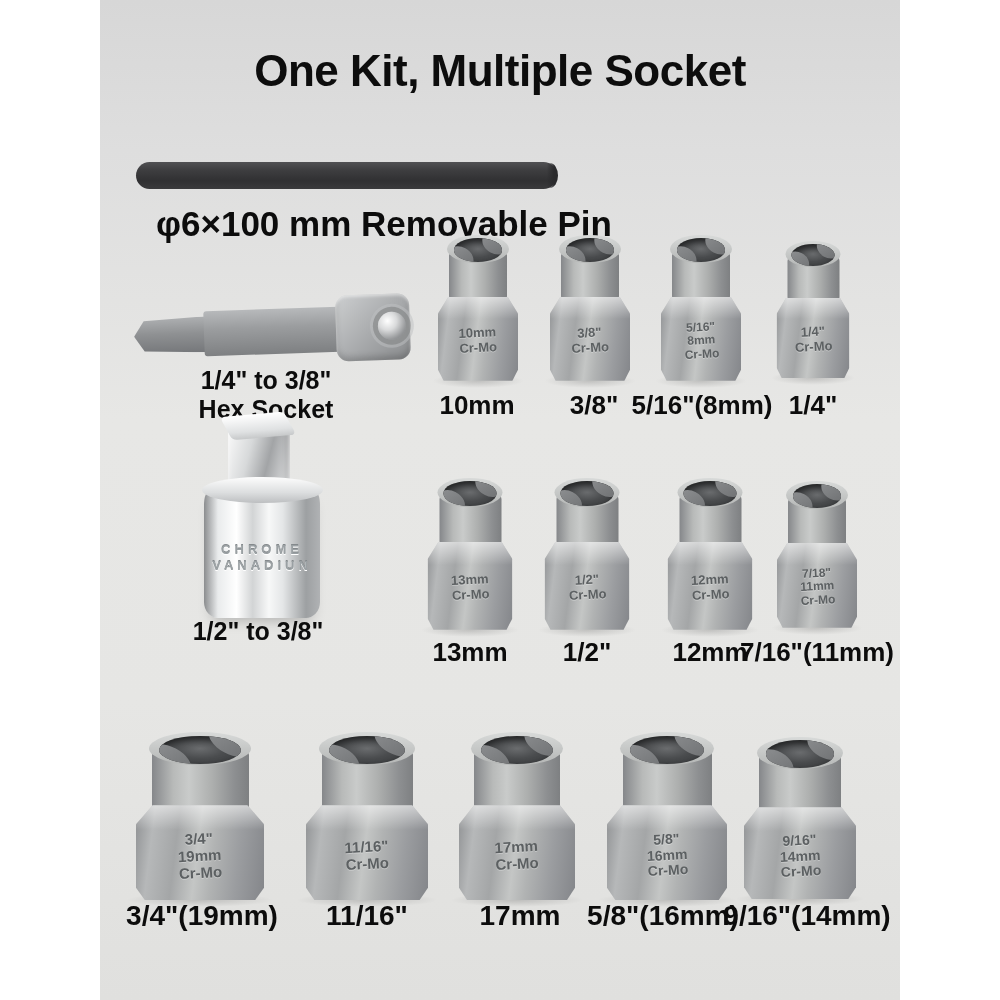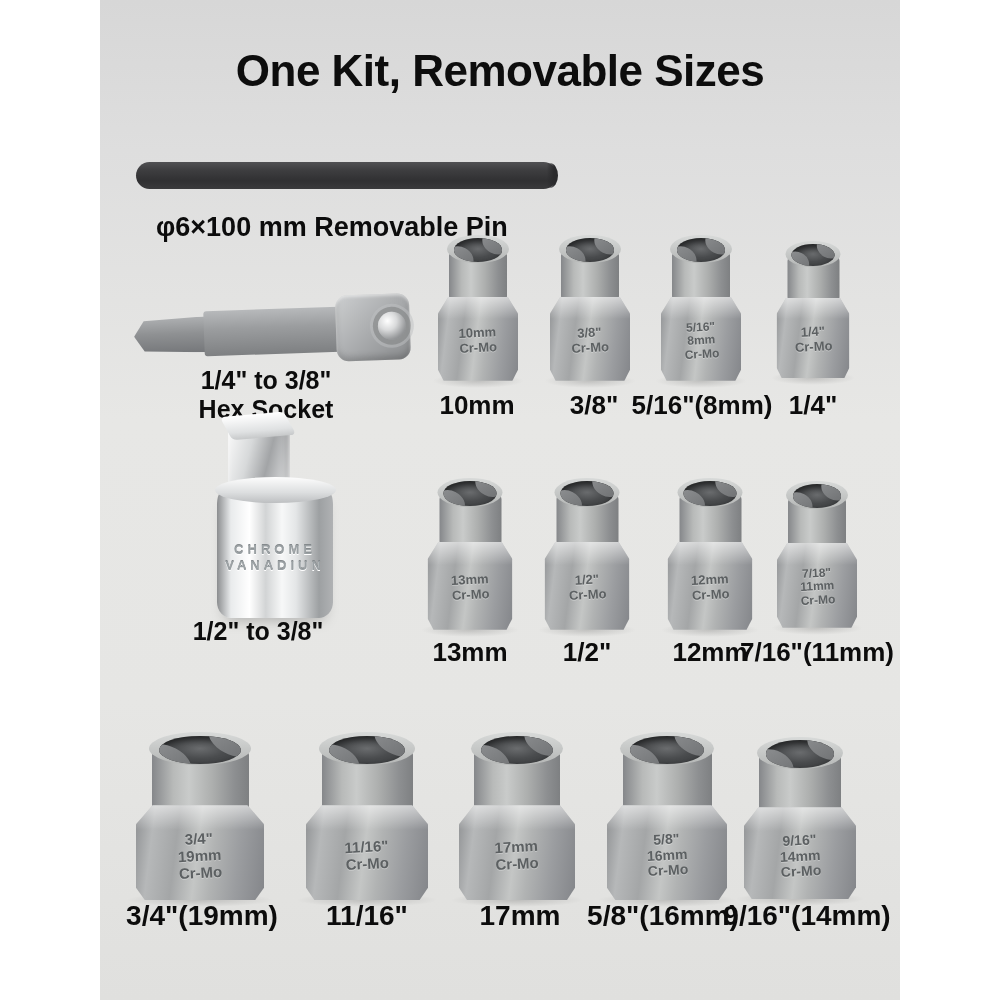--- a/index.html
+++ b/index.html
@@ -10,21 +10,21 @@
 
   .title{position:absolute;left:0;top:46px;width:100%;text-align:center;
          font-size:44px;font-weight:800;color:#0d0d0d;letter-spacing:-0.5px;}
 
   
   .pin{position:absolute;left:36px;top:162px;width:421px;height:27px;border-radius:14px;
        background:linear-gradient(180deg,#515154 0%,#3e3e40 30%,#303032 70%,#3a3a3c 100%);}
   .pin::after{content:"";position:absolute;right:-1px;top:1px;width:16px;height:25px;border-radius:50%;
        background:linear-gradient(90deg,rgba(0,0,0,0) 30%,#2a2a2c 75%);}
   .caption{position:absolute;font-weight:800;color:#0c0c0c;white-space:nowrap;}
-  .pin-caption{left:56px;top:212px;font-size:27px;}
+  .pin-caption{left:56px;top:204px;font-size:35px;}
 
   
   .hexad{position:absolute;left:34px;top:298px;width:276px;height:68px;transform:rotate(-2deg);}
   .hexad .tip{position:absolute;left:0;top:16px;width:72px;height:36px;
        clip-path:polygon(0 50%,14% 8%,100% 0,100% 100%,14% 92%);
        background:linear-gradient(180deg,#aeb0b2 0%,#8f9193 45%,#75777a 100%);}
   .hexad .shank{position:absolute;left:70px;top:11px;width:138px;height:45px;border-radius:3px;
        background:linear-gradient(180deg,#b7b9bb 0%,#9b9d9f 40%,#7e8082 100%);}
   .hexad .head{position:absolute;left:202px;top:0;width:74px;height:66px;border-radius:12px;
        background:linear-gradient(135deg,#cdcfd0 0%,#aaacae 50%,#888a8c 100%);
@@ -38,21 +38,21 @@
   .sqd{position:absolute;left:128px;top:424px;width:62px;height:72px;transform:rotate(-5deg) skewX(-5deg);
        border-radius:6px;
        background:linear-gradient(105deg,#fbfbfb 0%,#d7d9da 35%,#a2a4a6 62%,#e9eaeb 100%);
        box-shadow:inset 0 3px 4px rgba(255,255,255,.9),inset -4px 0 6px rgba(0,0,0,.18);}
   .sqd::before{content:"";position:absolute;left:-2px;top:-10px;width:104%;height:24px;border-radius:5px;
        transform:skewX(28deg);
        background:linear-gradient(180deg,#ffffff 0%,#dfe1e2 70%,#c6c8c9 100%);}
   .chrome-cyl{position:absolute;left:104px;top:486px;width:116px;height:132px;
        border-radius:12px 12px 14px 14px / 18px 18px 16px 16px;
        background:linear-gradient(90deg,#8b8d8f 0%,#e9ebec 12%,#ffffff 28%,#d2d4d5 42%,#f7f8f8 56%,#e4e6e7 68%,#9da0a2 88%,#b0b2b4 100%);
-       box-shadow:0 10px 14px -8px rgba(0,0,0,.25);margin-left:13px;}
+       box-shadow:0 10px 14px -8px rgba(0,0,0,.25);}
   .chrome-cyl::before{content:"";position:absolute;left:-2px;top:-9px;width:104%;height:26px;border-radius:50%;
        background:linear-gradient(180deg,#fdfdfd 0%,#dcdedf 60%,#bdbfc1 100%);}
   .chrome-engr{position:absolute;left:0;top:56px;width:100%;text-align:center;
        font-size:13px;font-weight:700;letter-spacing:4px;line-height:1.25;color:#9aa0a3;
        text-shadow:0 1px 0 #ffffff,0 -1px 0 #84898c;}
   .sockad-caption{left:32px;top:617px;width:252px;text-align:center;font-size:25px;line-height:1.18;}
 
   
   .socket{position:absolute;left:var(--cx);top:var(--top);transform:translateX(-50%);
           display:flex;flex-direction:column;align-items:center;}
@@ -80,21 +80,21 @@
   .engr{position:relative;text-align:center;font-weight:700;font-size:var(--fs);line-height:1.12;
        color:#5c6062;text-shadow:0 1px 0 rgba(255,255,255,.3);transform:rotate(-3deg);margin-top:5%;}
   .slabel{position:absolute;transform:translateX(-50%);font-weight:800;color:#0c0c0c;white-space:nowrap;}
 </style>
 </head>
 <body>
 
 <div class="page">
   <div class="stage">
 
-    <div class="title">One Kit, Removable Sizes</div>
+    <div class="title">One Kit, Multiple Socket</div>
 
     <div class="pin"></div>
     <div class="caption pin-caption">φ6×100 mm Removable Pin</div>
 
     <div class="hexad">
       <div class="tip"></div>
       <div class="shank"></div>
       <div class="head"></div>
       <div class="ball"></div>
     </div>

